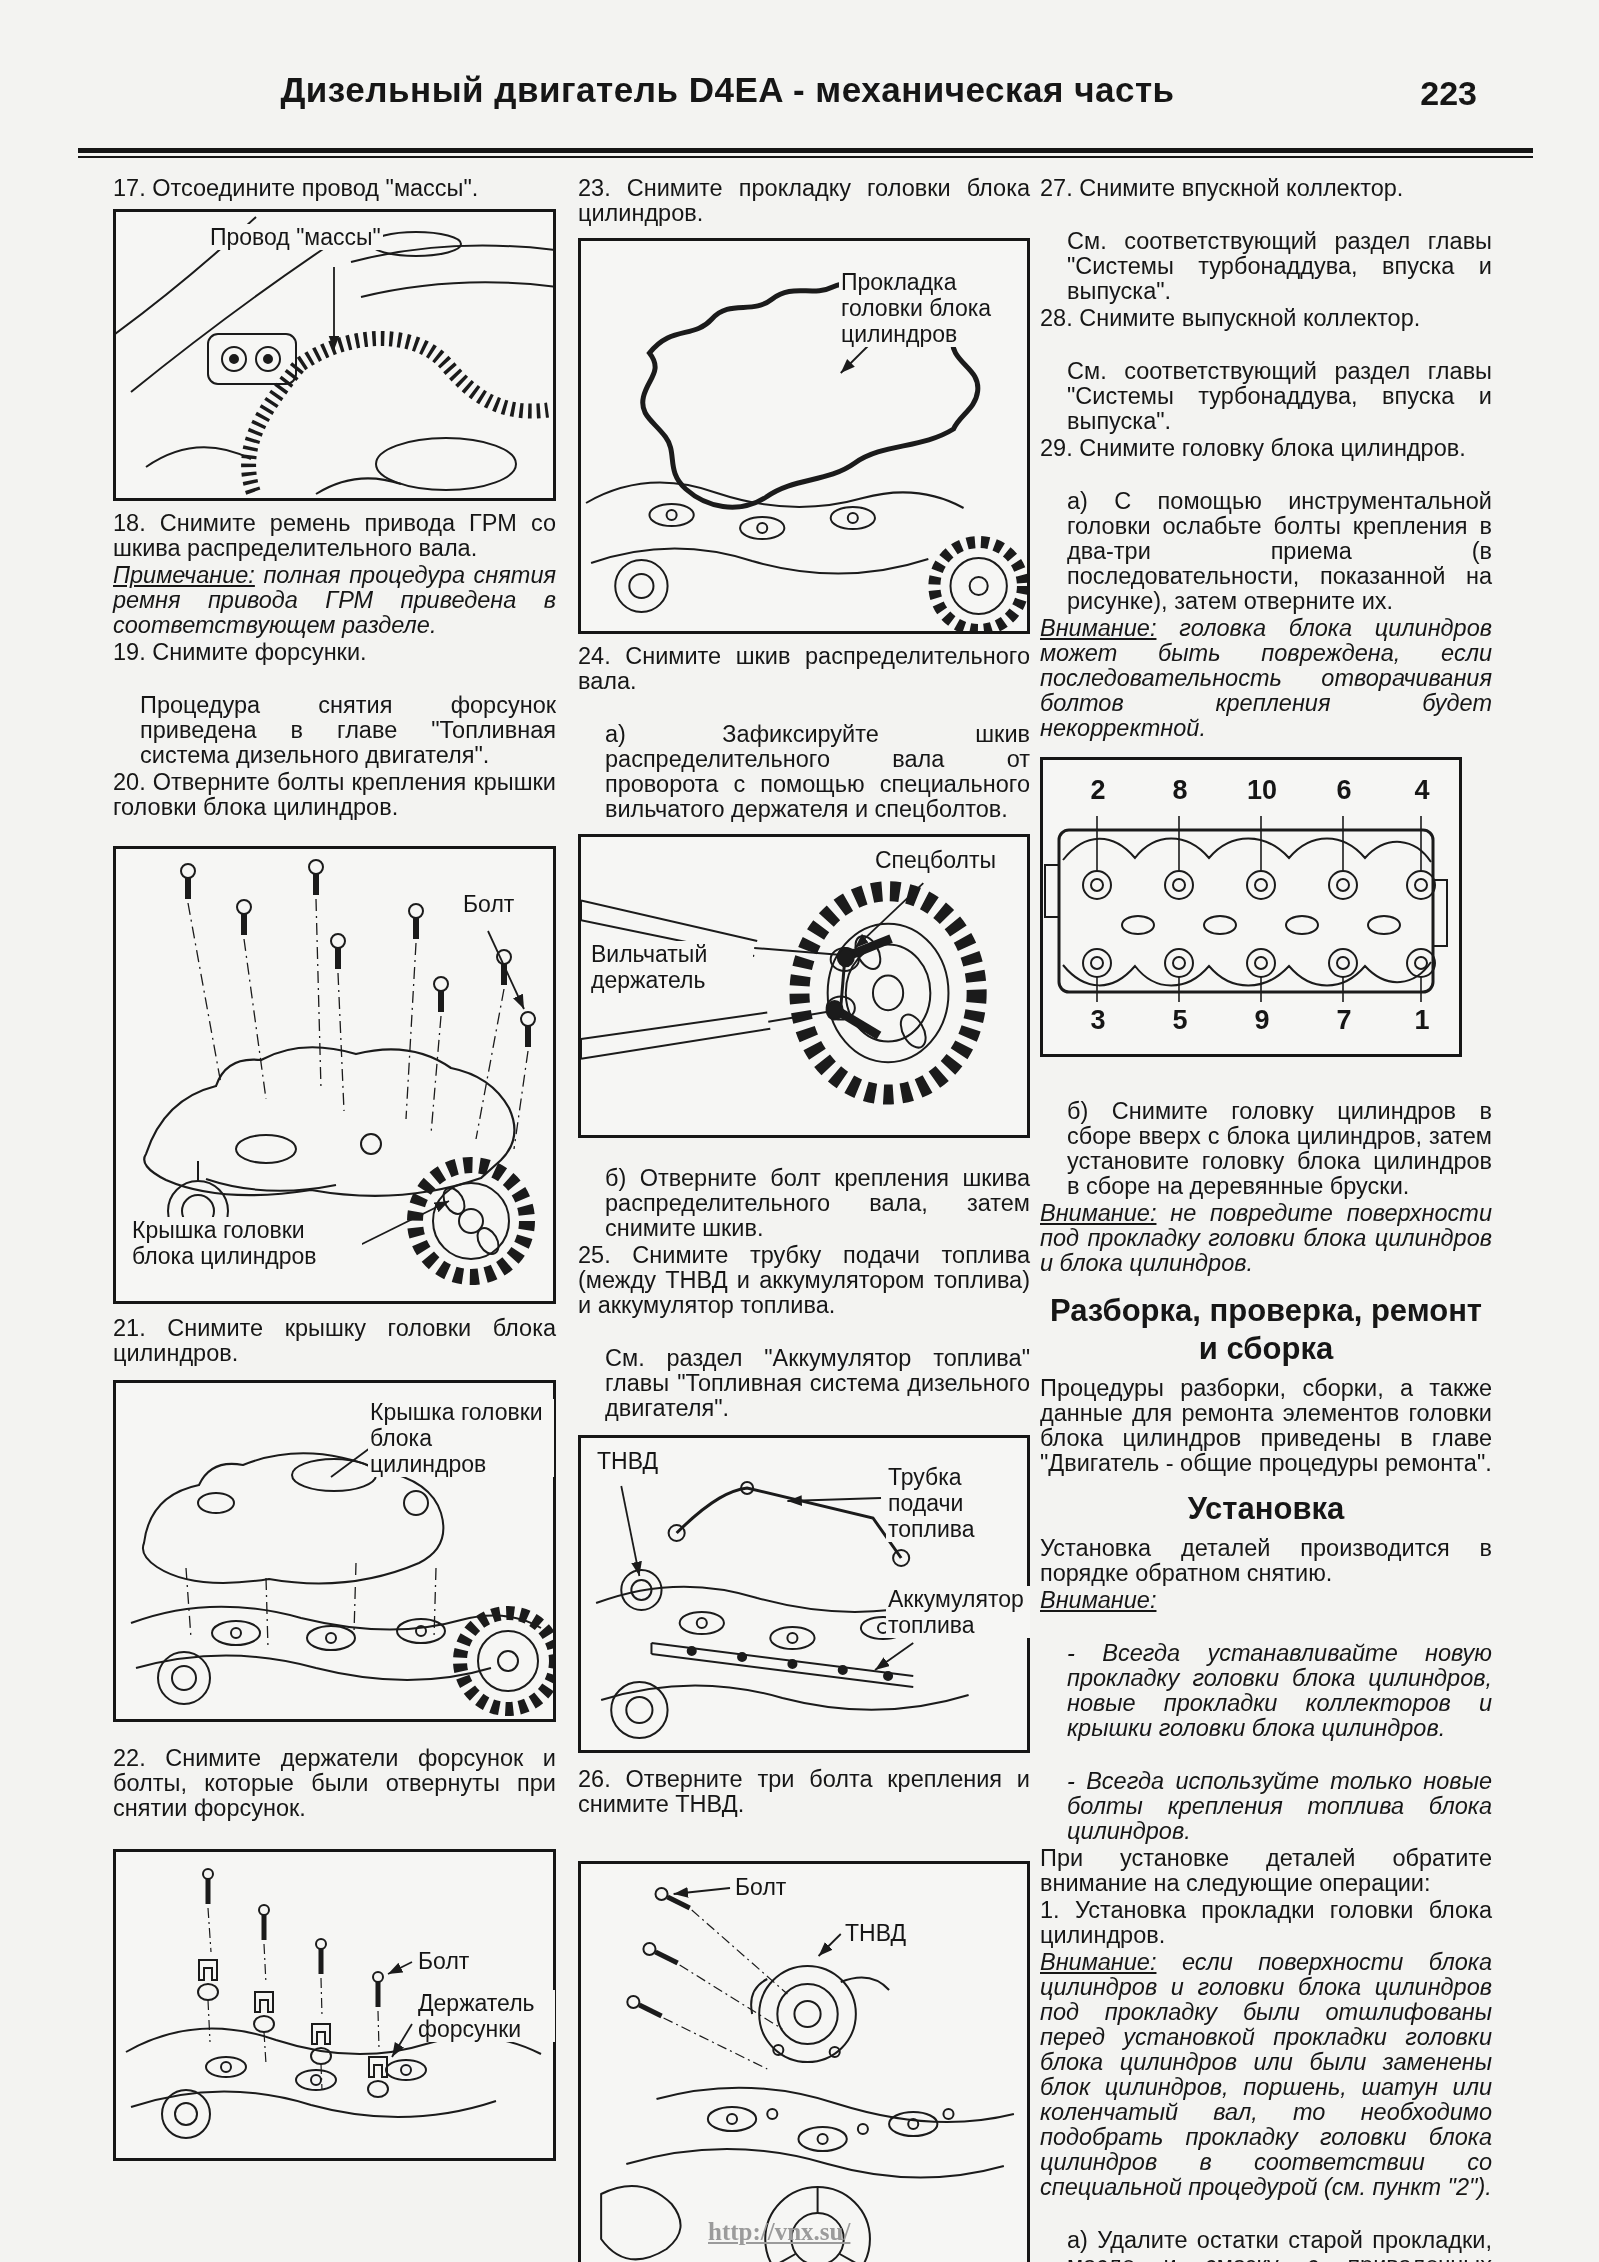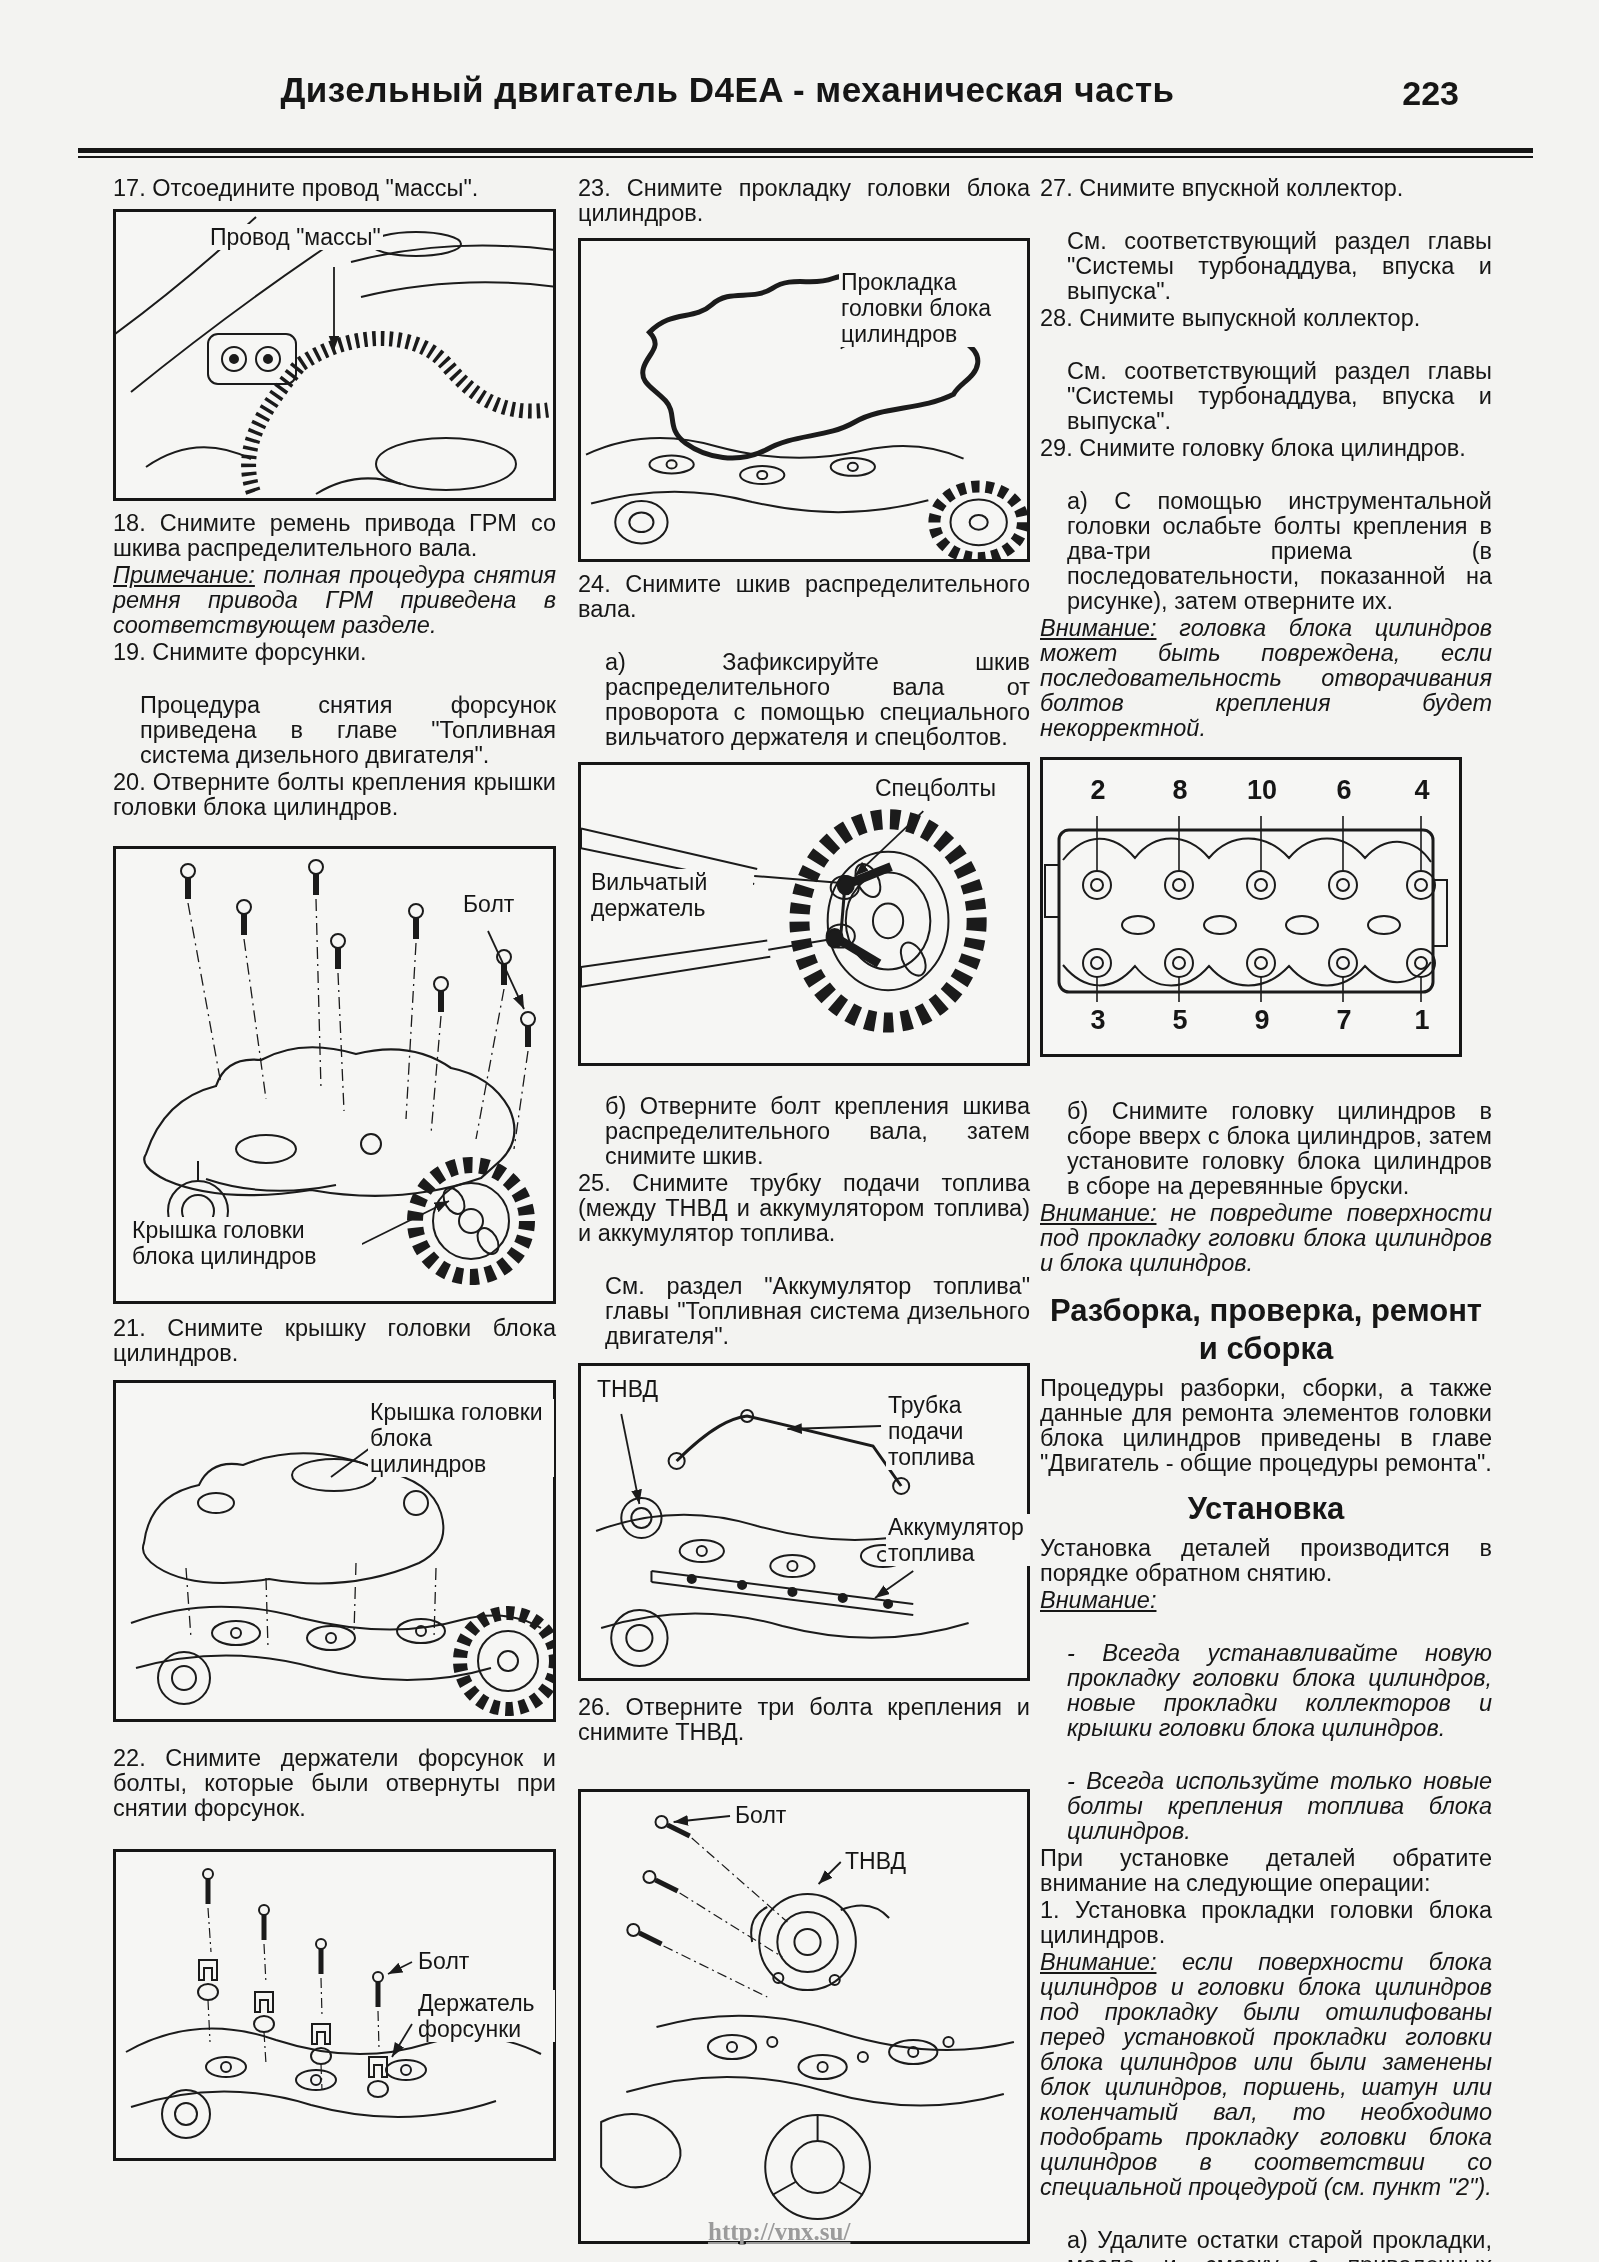--- a/index.html
+++ b/index.html
@@ -1,20 +1,20 @@
 <!DOCTYPE html>
 <html><head>
 <meta charset="utf-8">
 <style>
   html,body{margin:0;padding:0;background:#e8e8e6;}
   .page{position:relative;width:1599px;height:2262px;background:#f3f3f1;color:#161616;
         font-family:"Liberation Sans",sans-serif;overflow:hidden;}
   .page-title{position:absolute;top:70px;left:75px;width:1455px;padding-right:150px;box-sizing:border-box;
         text-align:center;font-size:35px;font-weight:bold;letter-spacing:.5px;}
-  .page-number{position:absolute;top:74px;right:140px;font-size:34px;font-weight:bold;}
+  .page-number{position:absolute;top:74px;right:122px;font-size:34px;font-weight:bold;}
   .header-rule{position:absolute;top:148px;left:78px;width:1455px;height:3px;
         border-top:5px solid #161616;border-bottom:2px solid #161616;}
   .col{position:absolute;top:176px;font-size:23.5px;line-height:25px;}
   #col-left{left:113px;width:443px;}
   #col-mid{left:578px;width:452px;}
   #col-right{left:1040px;width:452px;}
   .p{margin:0 0 2px 0;text-align:justify;}
   .indent{padding-left:27px;margin-top:28px;}
   .note{font-style:italic;}
   .note-label{text-decoration:underline;margin-top:12px;}
@@ -240,21 +240,21 @@
         </g>
       </svg>
       <div class="fig-label" style="left:300px;top:96px;">Болт</div>
       <div class="fig-label" style="left:300px;top:138px;width:135px;">Держатель форсунки</div>
     </div>
   </div>
 
   <div class="col" id="col-mid">
     <p class="p">23. Снимите прокладку головки блока цилиндров.</p>
 
-    <div class="fig" style="height:324px;margin:12px 0 10px 0;">
+    <div class="fig" style="height:396px;margin:12px 0 10px 0;">
       <svg viewBox="0 0 443 390" preserveAspectRatio="none">
         <defs>
             <marker id="a5" markerWidth="10" markerHeight="8" refX="8" refY="3" orient="auto">
               <path d="M0,0 L8,3 L0,6 Z" fill="#1b1b1b"></path>
             </marker>
           </defs>
         <g class="art">
           <path d="M68,112 C90,84 112,98 130,78 C148,58 170,74 190,58 C210,42 230,56 250,46 C272,36 292,50 312,44 C338,36 360,48 368,68 C376,86 364,98 372,112 C380,126 396,132 394,150 C392,168 376,174 370,188 C338,208 300,202 272,222 C244,242 212,236 184,256 C156,274 124,266 104,248 C84,230 96,212 84,196 C72,180 58,174 62,156 C66,138 82,130 68,112 Z" stroke-width="5"></path>
           <path d="M5,262 q60,-35 130,-10 q75,25 145,5 q55,-15 100,10"></path>
           <path d="M10,322 q80,-28 160,-2 q90,26 175,-2"></path>

